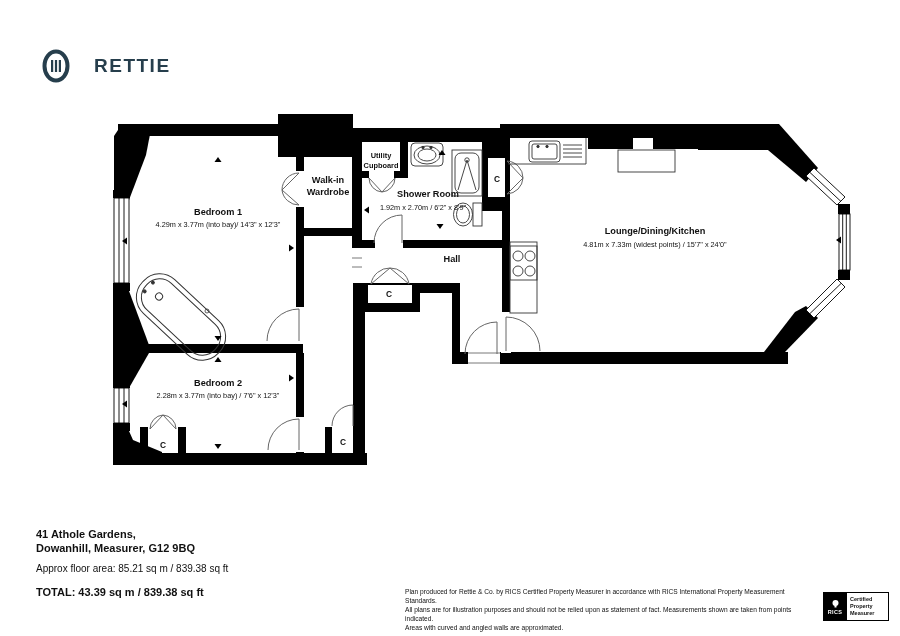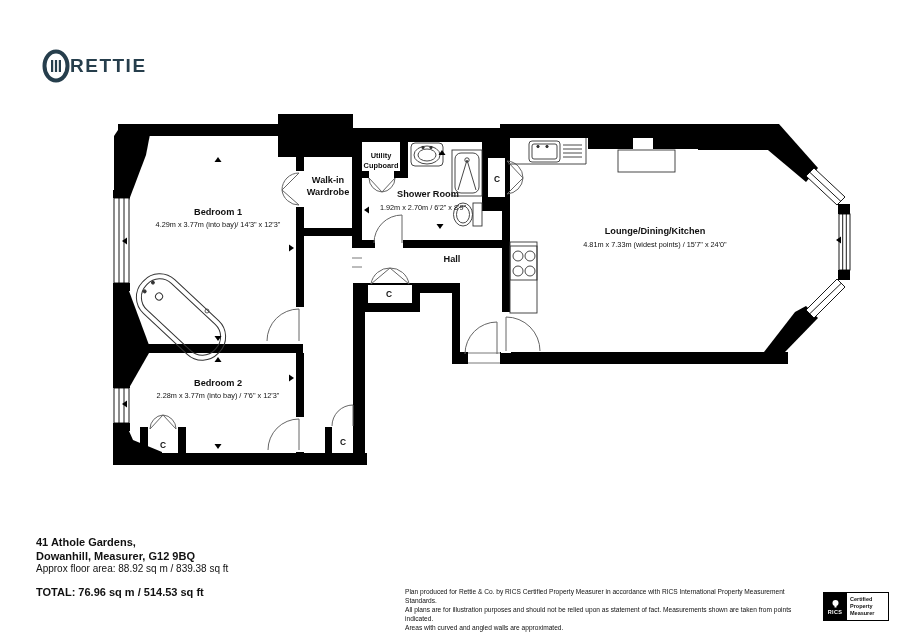--- a/index.html
+++ b/index.html
@@ -1,21 +1,21 @@
 <!DOCTYPE html>
 <html><head>
 <meta charset="utf-8">
 <style>
   html,body{margin:0;padding:0;background:#fff;}
   .page{position:relative;width:900px;height:636px;background:#ffffff;overflow:hidden;
         font-family:"Liberation Sans",sans-serif;color:#111;}
-  .logo{position:absolute;left:42px;top:49px;display:flex;align-items:center;gap:0;}
+  .logo{position:absolute;left:42px;top:49px;display:flex;align-items:center;gap:24px;}
   .logo-text{font-size:19px;font-weight:bold;letter-spacing:1.5px;color:#263e4c;}
   .plan-svg{position:absolute;left:0;top:0;}
-  .addr{position:absolute;left:36px;top:527px;font-size:11px;font-weight:bold;line-height:14px;margin-top:8px;}
+  .addr{position:absolute;left:36px;top:527px;font-size:11px;font-weight:bold;line-height:14px;}
   .area{position:absolute;left:36px;top:563px;font-size:10px;}
   .total{position:absolute;left:36px;top:586px;font-size:11px;font-weight:bold;}
   .disclaimer{position:absolute;left:405px;top:587px;width:412px;font-size:6.6px;line-height:9px;color:#111;}
   .badge{position:absolute;left:823px;top:592px;display:flex;height:29px;}
   .badge-left{width:24px;background:#000;color:#fff;display:flex;flex-direction:column;
               align-items:center;justify-content:center;gap:1px;}
   .badge-org{font-size:5.5px;font-weight:bold;letter-spacing:.3px;}
   .badge-right{width:38px;border:1px solid #000;border-left:none;display:flex;flex-direction:column;
                justify-content:center;padding-left:3px;font-size:5.5px;font-weight:bold;line-height:7px;}
   
@@ -263,22 +263,22 @@
       <text class="cl" x="389" y="297">C</text>
       <text class="cl" x="343" y="445">C</text>
       <text class="cl" x="163" y="448">C</text>
     </g>
   </svg>
 
   <div class="addr">
     <div>41 Athole Gardens,</div>
     <div>Dowanhill, Measurer, G12 9BQ</div>
   </div>
-  <div class="area">Approx floor area: 88.92 sq m / 839.38 sq ft</div>
-  <div class="total">TOTAL: 76.96 sq m / 514.53 sq ft</div>
+  <div class="area">Approx floor area: 85.21 sq m / 839.38 sq ft</div>
+  <div class="total">TOTAL: 43.39 sq m / 839.38 sq ft</div>
 
   <div class="disclaimer">
     <div>Plan produced for Rettie &amp; Co. by RICS Certified Property Measurer in accordance with RICS International Property Measurement Standards.</div>
     <div>All plans are for illustration purposes and should not be relied upon as statement of fact.  Measurements shown are taken from points indicated.</div>
     <div>Areas with curved and angled walls are approximated.</div>
   </div>
 
   <div class="badge">
     <div class="badge-left">
       <svg width="9" height="9" viewBox="0 0 9 9">

